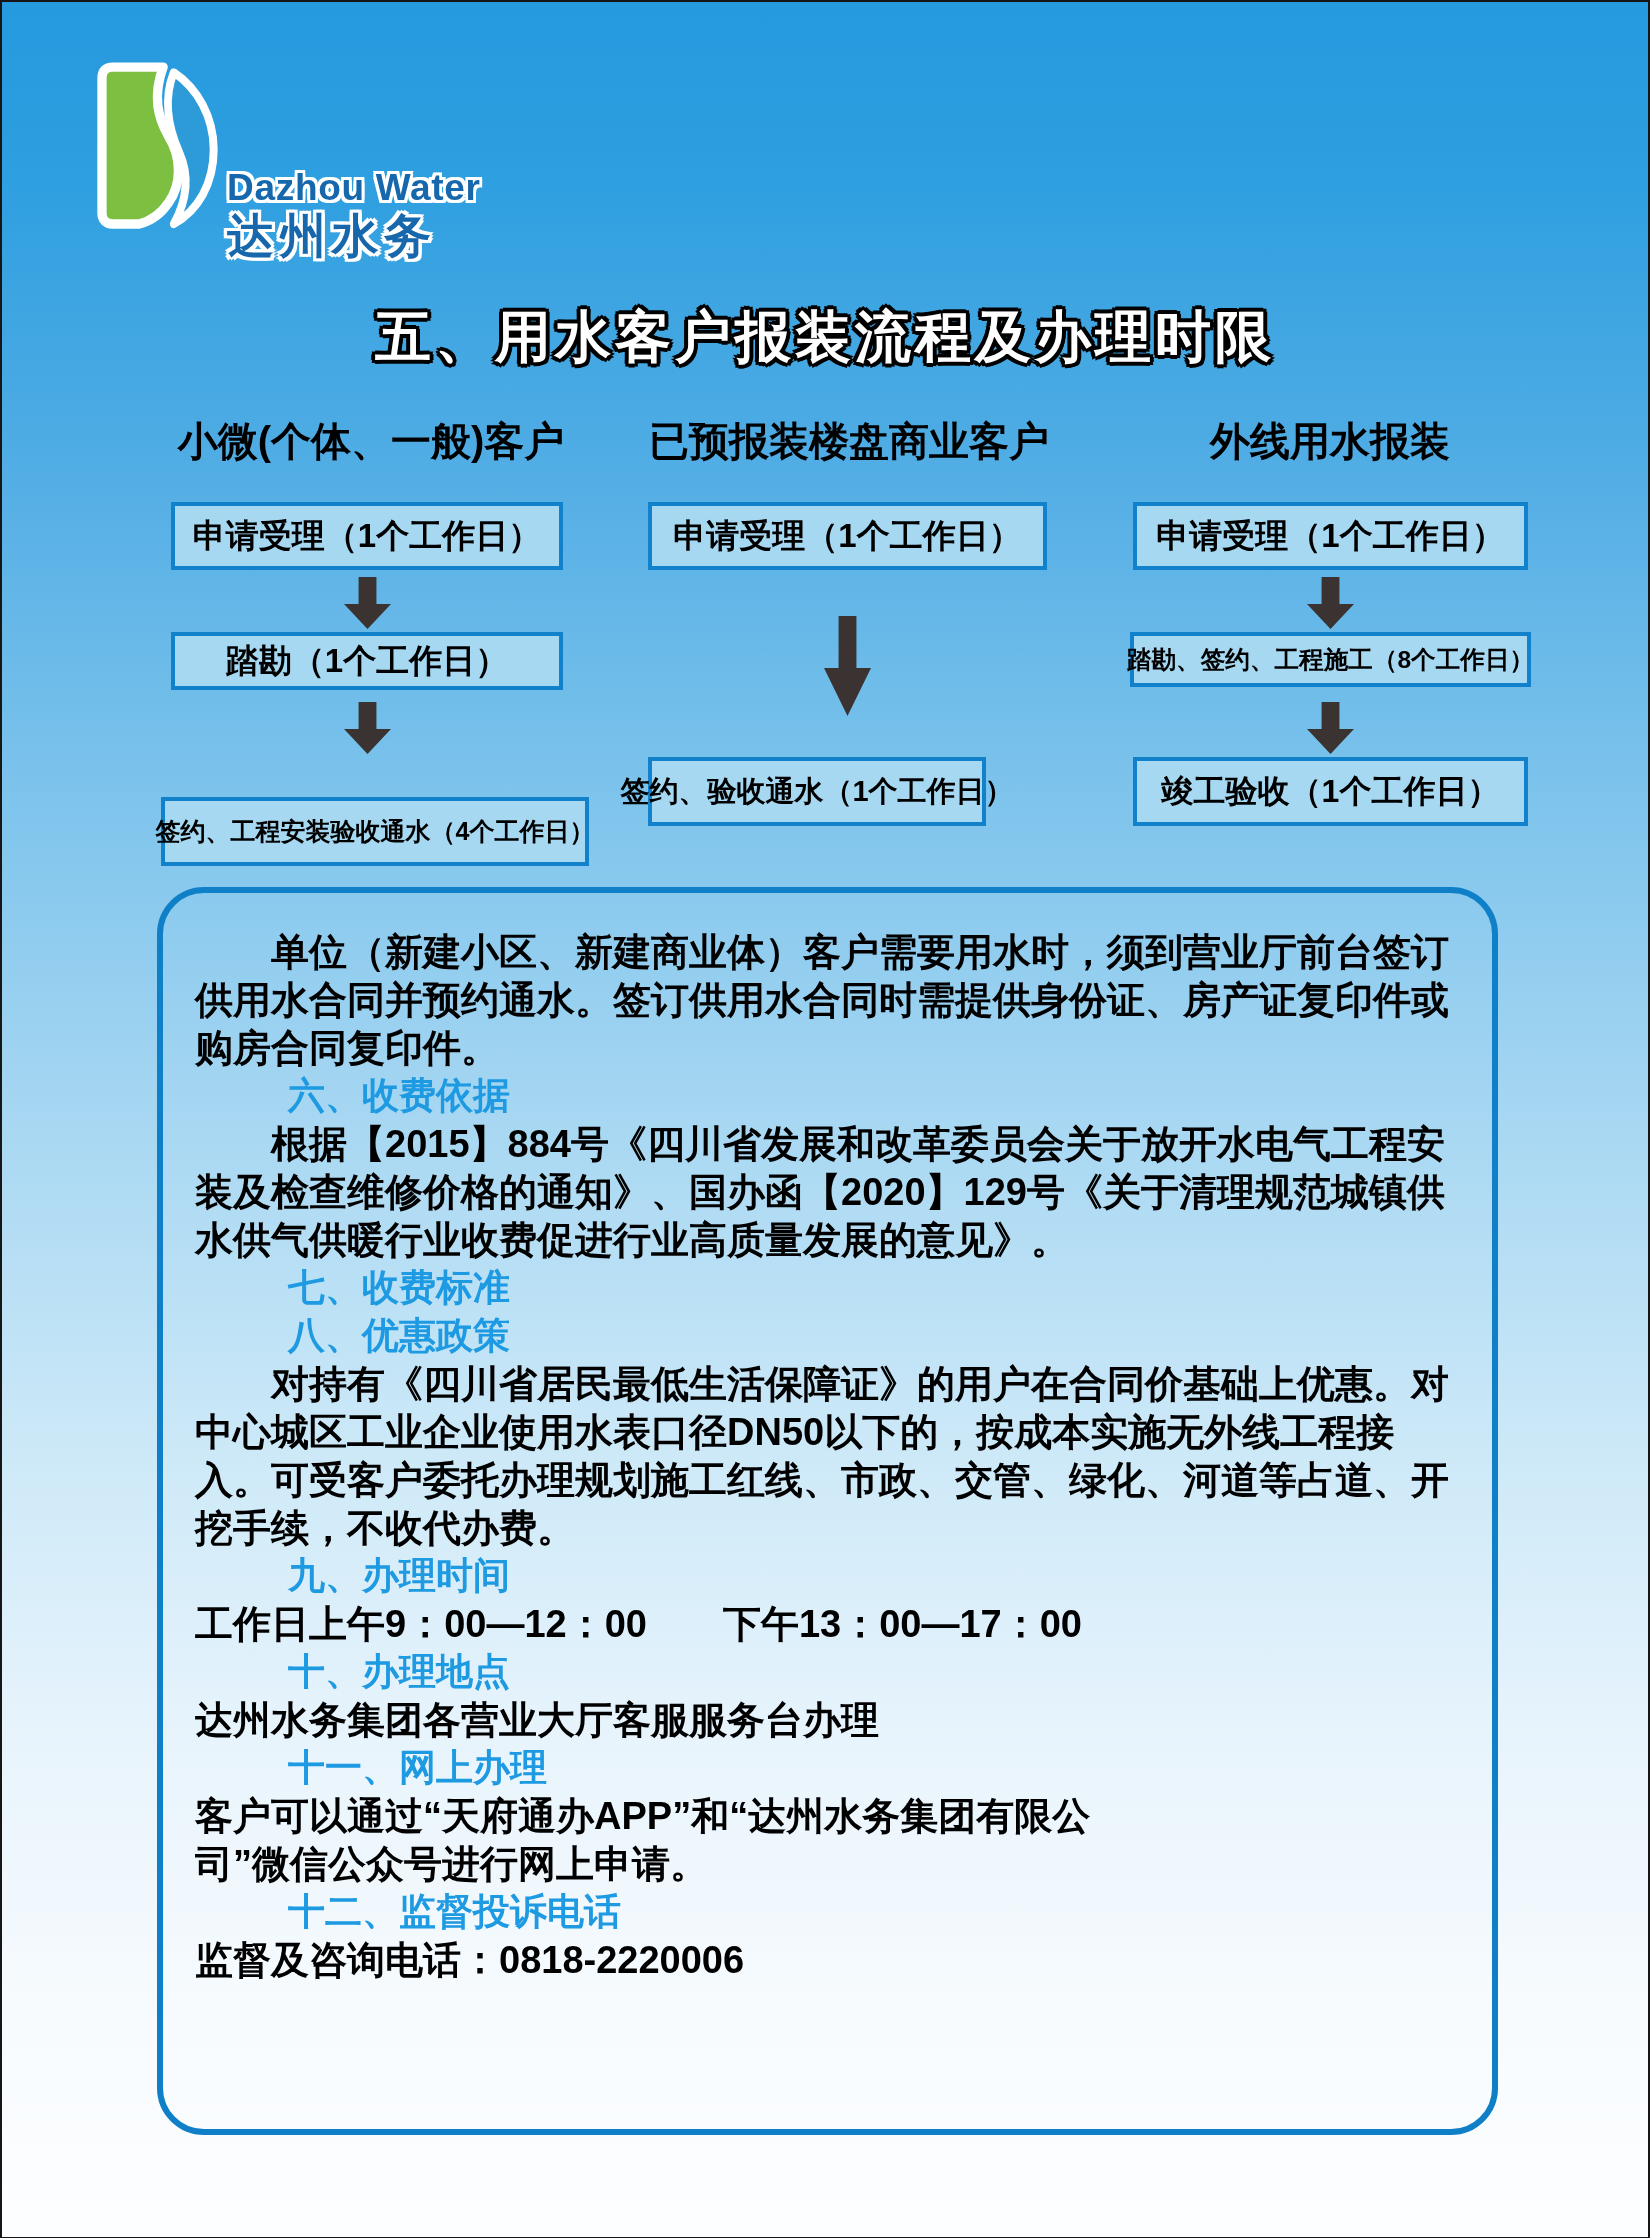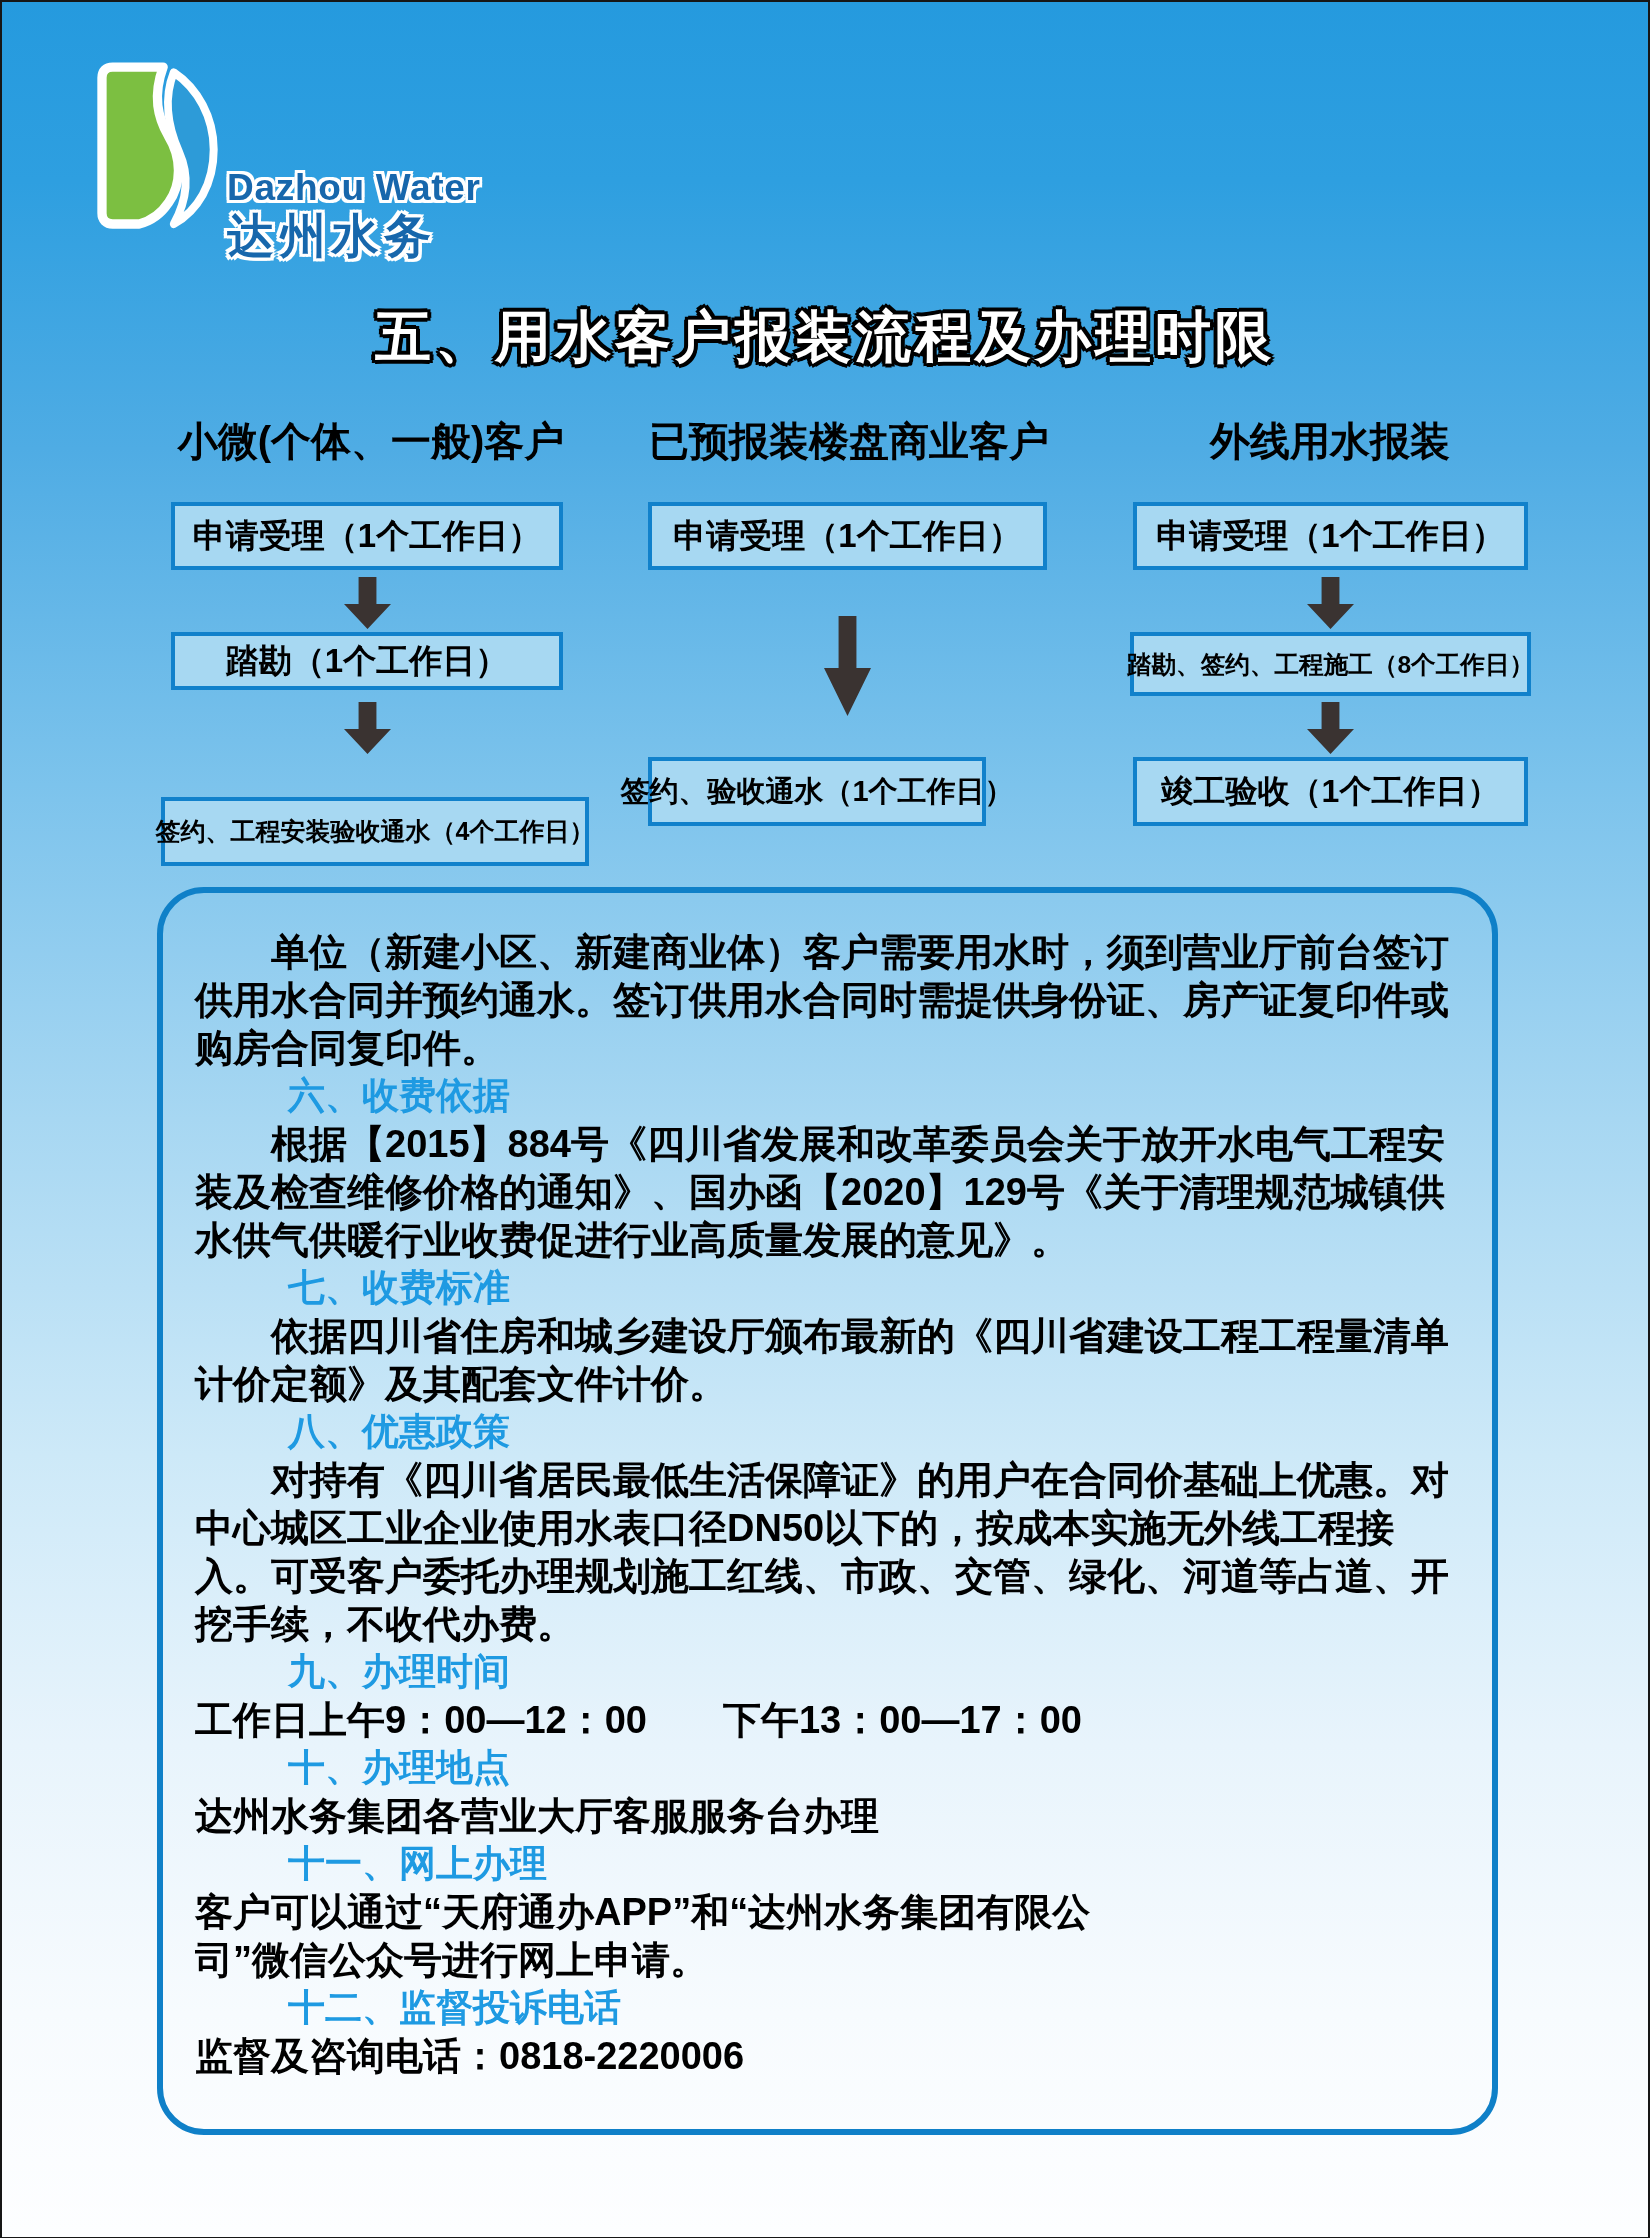--- a/index.html
+++ b/index.html
@@ -51,21 +51,21 @@
     background:var(--flow-fill,#a7d8f2);
     display:flex;align-items:center;justify-content:center;
     font-weight:bold;color:#000;white-space:nowrap;
   }
   .c1r1{left:169px;top:500px;width:392px;height:68px;font-size:33px;}
   .c1r2{left:169px;top:630px;width:392px;height:58px;font-size:33px;}
   .c1r3{left:159px;top:795px;width:428px;height:69px;font-size:25px;}
   .c2r1{left:646px;top:500px;width:399px;height:68px;font-size:33px;}
   .c2r3{left:646px;top:755px;width:338px;height:69px;font-size:29px;}
   .c3r1{left:1131px;top:500px;width:395px;height:68px;font-size:33px;}
-  .c3r2{left:1128px;top:630px;width:401px;height:64px;font-size:24.6px;}
+  .c3r2{left:1128px;top:630px;width:401px;height:55px;font-size:24.6px;}
   .c3r3{left:1131px;top:755px;width:395px;height:69px;font-size:32px;}
   .arrow{
     position:absolute;width:47px;background:var(--arrow,#3a3331);
     clip-path:polygon(31% 0,69% 0,69% 52%,100% 52%,50% 100%,0 52%,31% 52%);
   }
   .a1{left:342px;top:575px;height:52px;}
   .a2{left:342px;top:700px;height:52px;}
   .a3{left:822px;top:614px;height:100px;}
   .a4{left:1305px;top:575px;height:52px;}
   .a5{left:1305px;top:700px;height:52px;}
@@ -123,21 +123,20 @@
   <div class="fbox c3r3">竣工验收（1个工作日）</div>
 
   <div class="panel">
     <div class="panel-content">
       <p class="para">单位（新建小区、新建商业体）客户需要用水时，须到营业厅前台签订供用水合同并预约通水。签订供用水合同时需提供身份证、房产证复印件或购房合同复印件。</p>
 
       <h3 class="sec-heading">六、收费依据</h3>
       <p class="para">根据【2015】884号《四川省发展和改革委员会关于放开水电气工程安装及检查维修价格的通知》、国办函【2020】129号《关于清理规范城镇供水供气供暖行业收费促进行业高质量发展的意见》。</p>
 
       <h3 class="sec-heading">七、收费标准</h3>
-      <p class="para">依据四川省住房和城乡建设厅颁布最新的《四川省建设工程工程量清单计价定额》及其配套文件计价。</p>
 
       <h3 class="sec-heading">八、优惠政策</h3>
       <p class="para">对持有《四川省居民最低生活保障证》的用户在合同价基础上优惠。对中心城区工业企业使用水表口径DN50以下的，按成本实施无外线工程接入。可受客户委托办理规划施工红线、市政、交管、绿化、河道等占道、开挖手续，不收代办费。</p>
 
       <h3 class="sec-heading">九、办理时间</h3>
       <p class="plain">工作日上午9：00—12：00　　下午13：00—17：00</p>
 
       <h3 class="sec-heading">十、办理地点</h3>
       <p class="plain">达州水务集团各营业大厅客服服务台办理</p>
 

